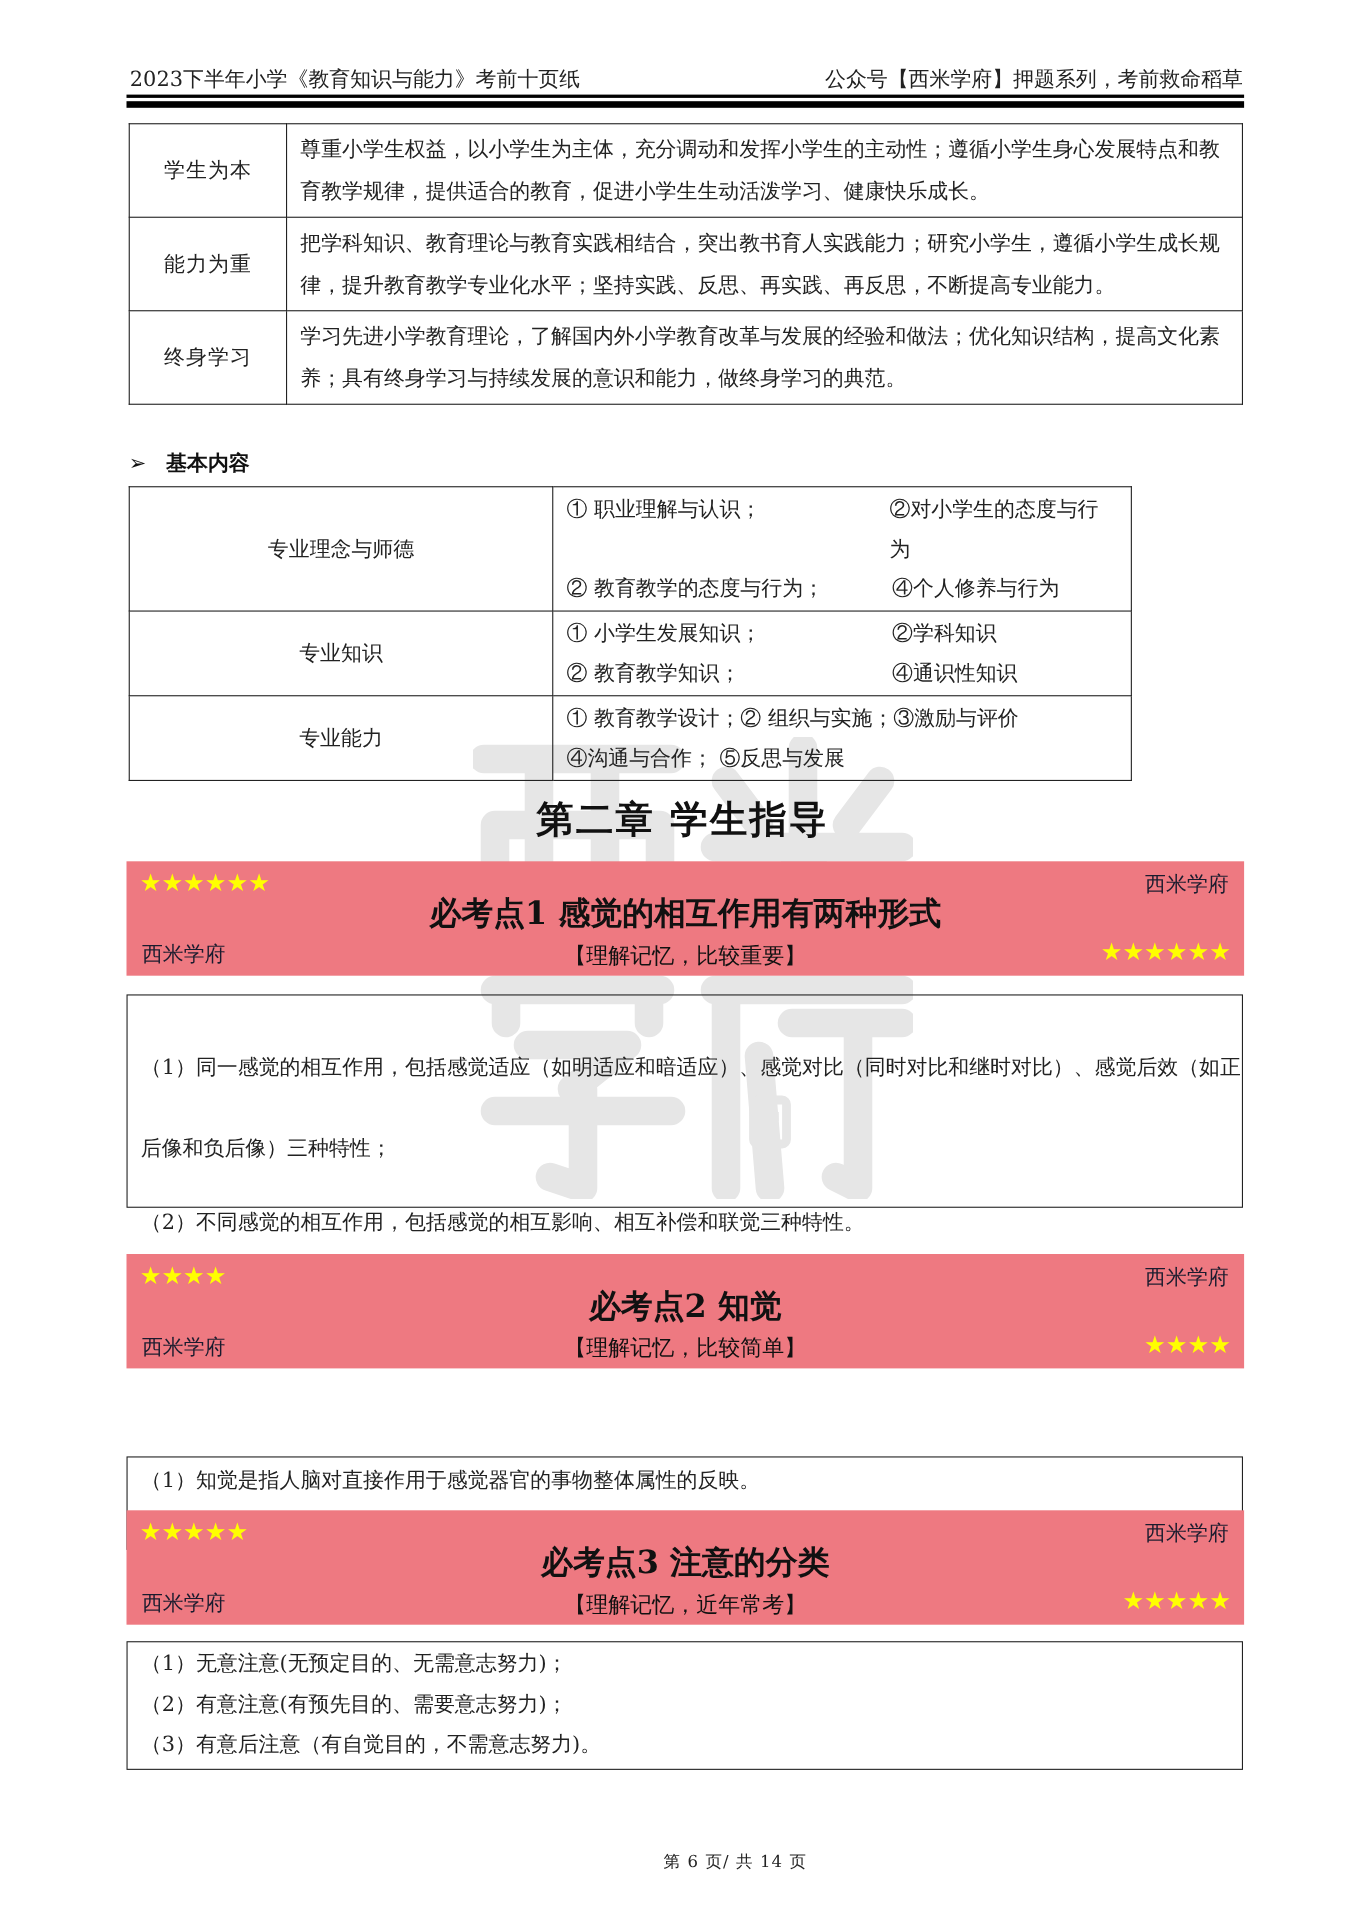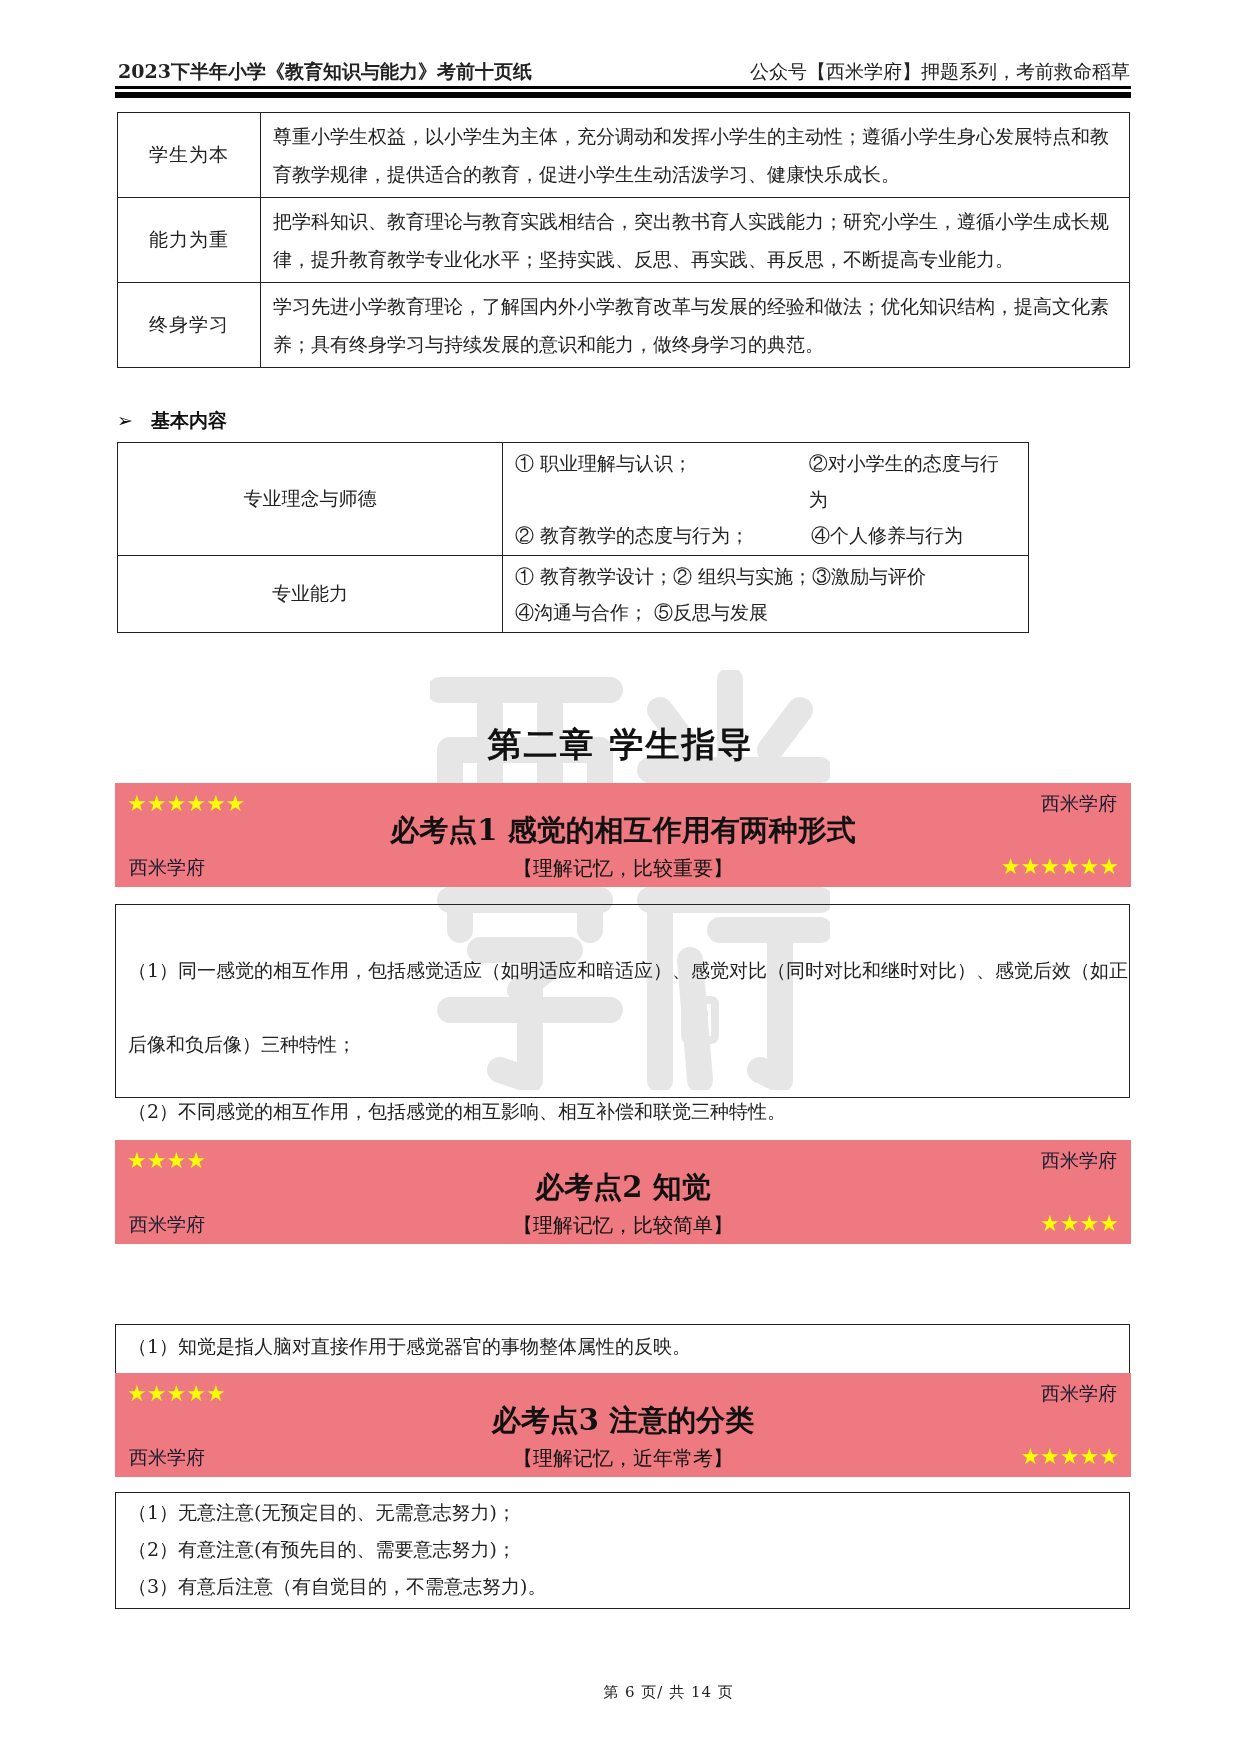--- a/index.html
+++ b/index.html
@@ -4,21 +4,21 @@
   <style>
     html, body { margin: 0; padding: 0; background: #ffffff; }
     body {
       width: 1241px; height: 1754px; position: relative; overflow: hidden;
       font-family: "DejaVu Serif", "Liberation Serif", serif; color: #111;
     }
     .header {
       position: absolute; left: 115px; top: 56px; width: 1015px; height: 30px;
       font-size: 19px; color: #222;
     }
-    .header .left { position: absolute; left: 3px; top: 3px; font-weight: bold; }
+    .header .left { position: absolute; left: 3px; top: 3px; }
     .header .right { position: absolute; right: 0px; top: 3px; }
     .header-rule-thin { position: absolute; left: 115px; top: 86px; width: 1016px; height: 3px; background: #000; }
     .header-rule-thick { position: absolute; left: 115px; top: 92px; width: 1016px; height: 6px; background: #000; }
 
     .watermark { position: absolute; left: 430px; top: 670px; width: 400px; height: 420px; pointer-events: none; }
 
     table.grid { border-collapse: collapse; position: absolute; background: transparent; }
     table.grid td { border: 1.5px solid #222; font-size: 19px; color: #222; vertical-align: middle; }
 
     .t1 { left: 117px; top: 112px; width: 1013px; }
@@ -107,20 +107,33 @@
             <span class="c1">①  职业理解与认识；</span>
             <span>②对小学生的态度与行为</span>
           </div>
       <div class="row">
             <span class="c1">②  教育教学的态度与行为；</span>
             <span>④个人修养与行为</span>
           </div>
     </td>
   </tr>
   <tr>
+    <td class="label">专业知识</td>
+    <td class="body">
+      <div class="row">
+            <span class="c1">①  小学生发展知识；</span>
+            <span>②学科知识</span>
+          </div>
+      <div class="row">
+            <span class="c1">②  教育教学知识；</span>
+            <span>④通识性知识</span>
+          </div>
+    </td>
+  </tr>
+  <tr>
     <td class="label">专业能力</td>
     <td class="body">
       <div class="row">
             <span>①   教育教学设计；② 组织与实施；③激励与评价</span>
           </div>
       <div class="row">
             <span>④沟通与合作；   ⑤反思与发展</span>
           </div>
     </td>
   </tr>

